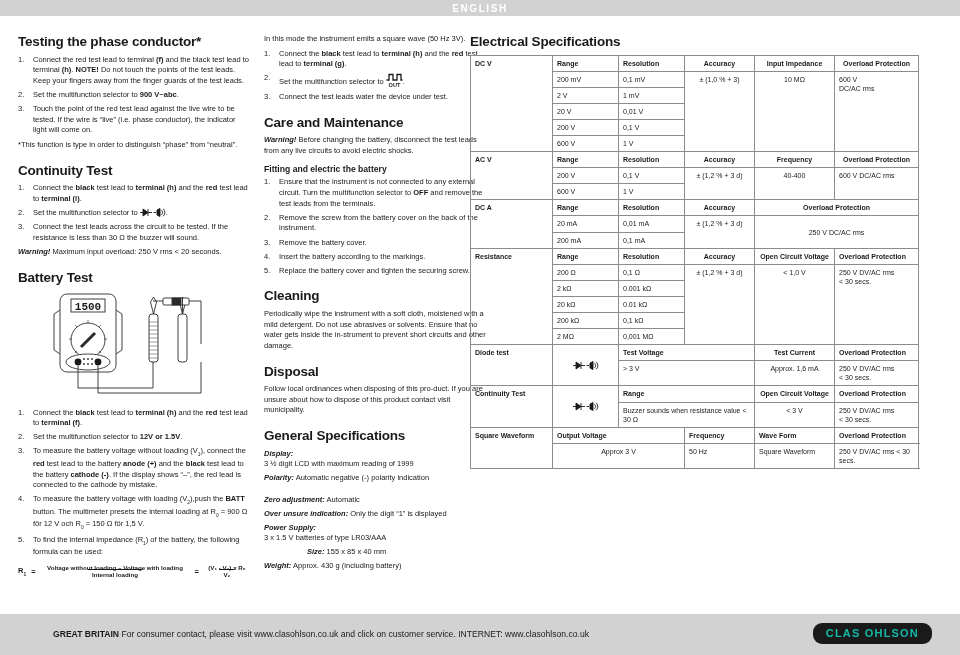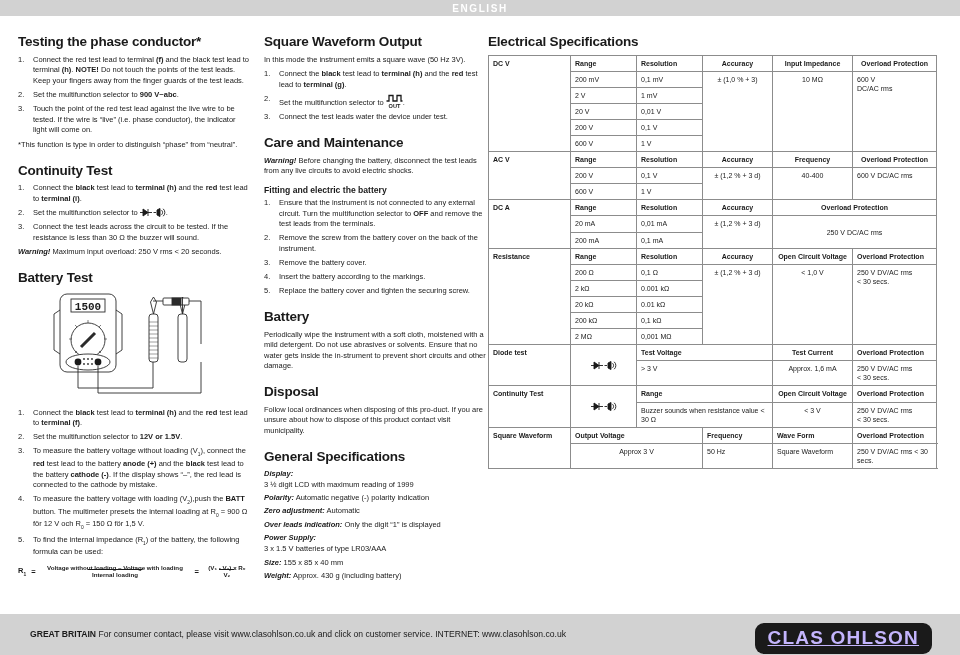--- a/index.html
+++ b/index.html
@@ -23,21 +23,21 @@
     letter-spacing: 1.6px;
   }
 
   
   .cols {
     position: absolute; left: 0; top: 34px; width: 960px; height: 580px;
   }
   .col { position: absolute; top: 0; }
   .col-a { left: 18px;  width: 232px; }
   .col-b { left: 264px; width: 222px; }
-  .col-c { left: 488px; width: 448px; }
+  .col-c { left: 470px; width: 448px; }
 
   h2.sec {
     font-size: 13.5px; font-weight: bold; letter-spacing: -0.2px;
     margin: 0 0 5px 0; line-height: 1.15;
   }
   h2.sec.gap { margin-top: 12px; }
   h3.sub {
     font-size: 8.6px; font-weight: bold; margin: 8px 0 3px 0;
   }
   p.body {
@@ -88,32 +88,32 @@
   }
   table.spec th, table.spec td.hd {
     font-weight: bold;
   }
   table.spec td.ctr, table.spec th.ctr { text-align: center; }
 
   
   .footer {
     position: absolute; left: 0; bottom: 0; width: 960px; height: 41px;
     background: #d2d2d2;
-    display: flex; align-items: center;
+    display: flex; align-items: center; padding-left: 23px;
   }
   .footer .ftext {
     margin-left: 30px; font-size: 8.6px; line-height: 1.2;
   }
   .footer .ftext .gb { font-weight: bold; }
   .logo {
     position: absolute; right: 28px; top: 9px;
-    background: #1a1a1a; color: #c4b5fd;
+    background: #1a1a1a; color: #14b8a6;
     border-radius: 9px;
     padding: 4px 13px 5px 13px;
-    font-size: 19px; font-weight: bold; letter-spacing: 1.2px; text-decoration: underline;
+    font-size: 11px; font-weight: bold; letter-spacing: 1.2px;
   }
 </style>
 </head>
 <body>
 
 <div class="page">
 
   <div class="topband">
     <span class="lang">ENGLISH</span>
   </div>
@@ -246,21 +246,20 @@
         <span class="eq">=</span>
         <span class="frac">
           <span class="top">(V₁ - V₂) x R₀</span>
           <span class="bot">V₂</span>
         </span>
       </div>
     </div>
 
     <div class="col col-b">
 
-      <h2 class="sec">Square Waveform Output</h2>
       <p class="body">In this mode the instrument emits a square wave (50 Hz 3V).</p>
       <ol class="steps" id="sq-steps">
           <li><span class="num">1.</span><span>Connect the <b>black</b> test lead to <b>terminal (h)</b> and the <b>red</b> test lead to <b>terminal (g)</b>.</span></li>
           <li><span class="num">2.</span><span>Set the multifunction selector to <span class="ic" style="vertical-align:-4px"><svg width="17" height="15" viewBox="0 0 17 15">
                   <polyline points="0.5,7 3,7 3,1.5 7,1.5 7,7 11,7 11,1.5 15,1.5 15,7 16.5,7" stroke="#1a1a1a" stroke-width="1.3" fill="none"></polyline>
                   <text x="8.5" y="14" font-family="'Liberation Sans', sans-serif" font-size="5.6" font-weight="bold" text-anchor="middle" fill="#1a1a1a">OUT</text>
                 </svg></span>.</span></li>
           <li><span class="num">3.</span><span>Connect the test leads water the device under test.</span></li>
         </ol>
 
@@ -271,34 +270,34 @@
       </p>
       <h3 class="sub">Fitting and electric the battery</h3>
       <ol class="steps" id="care-steps">
           <li><span class="num">1.</span><span>Ensure that the instrument is not connected to any external circuit. Turn the multifunction selector to <b>OFF</b> and remove the test leads from the terminals.</span></li>
           <li><span class="num">2.</span><span>Remove the screw from the battery cover on the back of the instrument.</span></li>
           <li><span class="num">3.</span><span>Remove the battery cover.</span></li>
           <li><span class="num">4.</span><span>Insert the battery according to the markings.</span></li>
           <li><span class="num">5.</span><span>Replace the battery cover and tighten the securing screw.</span></li>
         </ol>
 
-      <h2 class="sec gap">Battery</h2>
+      <h2 class="sec gap">Cleaning</h2>
       <p class="body">Periodically wipe the instrument with a soft cloth, moistened with a mild detergent. Do not use abrasives or solvents. Ensure that no water gets inside the in-strument to prevent short circuits and other damage.</p>
 
       <h2 class="sec gap">Disposal</h2>
       <p class="body">Follow local ordinances when disposing of this pro-duct. If you are unsure about how to dispose of this product contact visit municipality.</p>
 
       <h2 class="sec gap">General Specifications</h2>
       <div id="gen-list">
           <p class="body" style="margin-bottom: 3px;"><span class="b">Display:</span><br><span>3 ½ digit LCD with maximum reading of 1999</span></p>
-          <p class="body" style="margin-bottom: 2px;"><span class="b">Polarity:</span> <span>Automatic negative (-) polarity indication</span></p>
+          <p class="body" style="margin-bottom: 12px;"><span class="b">Polarity:</span> <span>Automatic negative (-) polarity indication</span></p>
           <p class="body" style="margin-bottom: 3px;"><span class="b">Zero adjustment:</span> <span>Automatic</span></p>
-          <p class="body" style="margin-bottom: 3px;"><span class="b">Over leads indication:</span> <span>Only the digit “1” is displayed</span></p>
+          <p class="body" style="margin-bottom: 3px;"><span class="b">Over unsure indication:</span> <span>Only the digit “1” is displayed</span></p>
           <p class="body" style="margin-bottom: 3px;"><span class="b">Power Supply:</span><br><span>3 x 1.5 V batteries of type LR03/AAA</span></p>
-          <p class="body" style="margin-bottom: 3px;"><span class="b">Size:</span> <span>155 x 85 x 40 mm</span></p>
+          <p class="body" style="margin-bottom: 3px; margin-left: 43px;"><span class="b">Size:</span> <span>155 x 85 x 40 mm</span></p>
           <p class="body" style="margin-bottom: 7px;"><span class="b">Weight:</span> <span>Approx. 430 g (including battery)</span></p>
         </div>
     </div>
 
     <div class="col col-c">
       <h2 class="sec">Electrical Specifications</h2>
       <table class="spec" id="spec-table">
         <colgroup>
           <col style="width:82px">
             <col style="width:66px">

